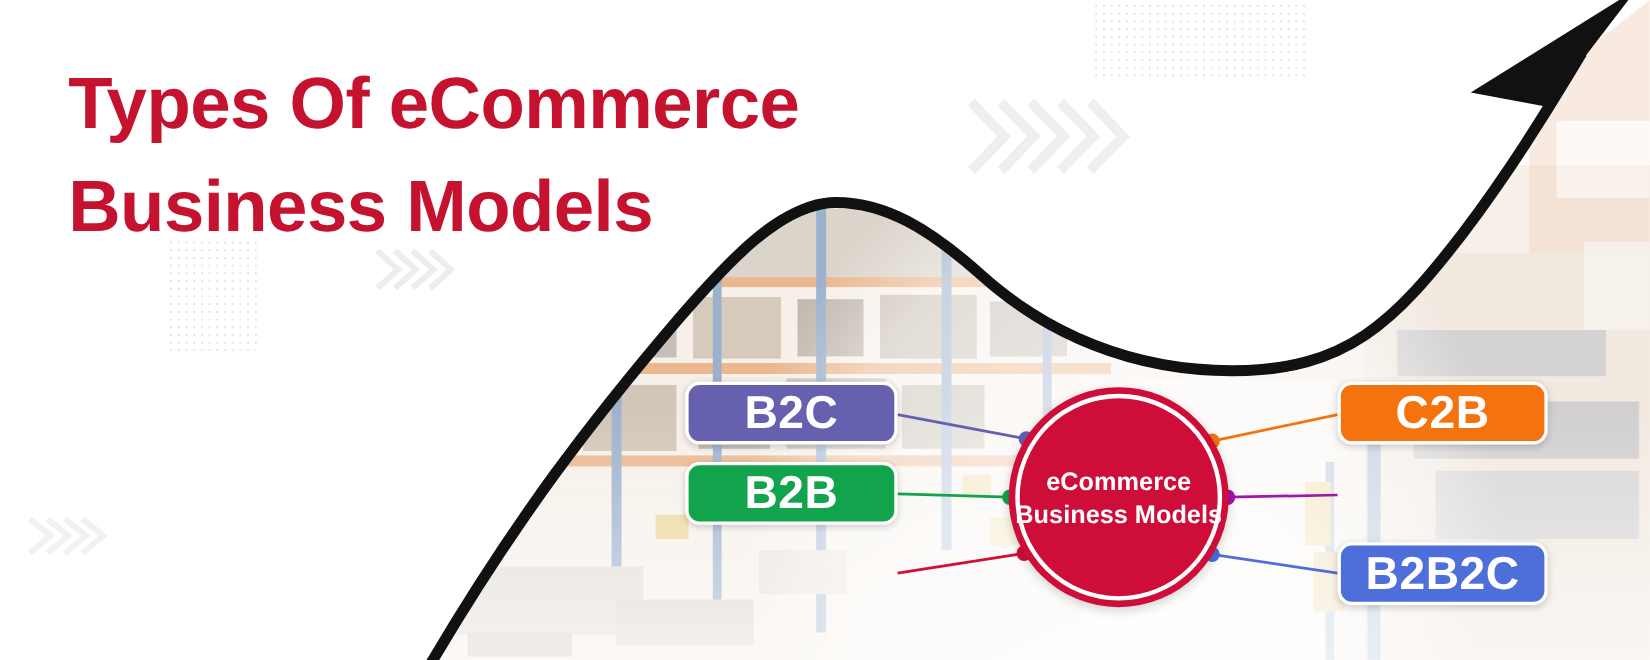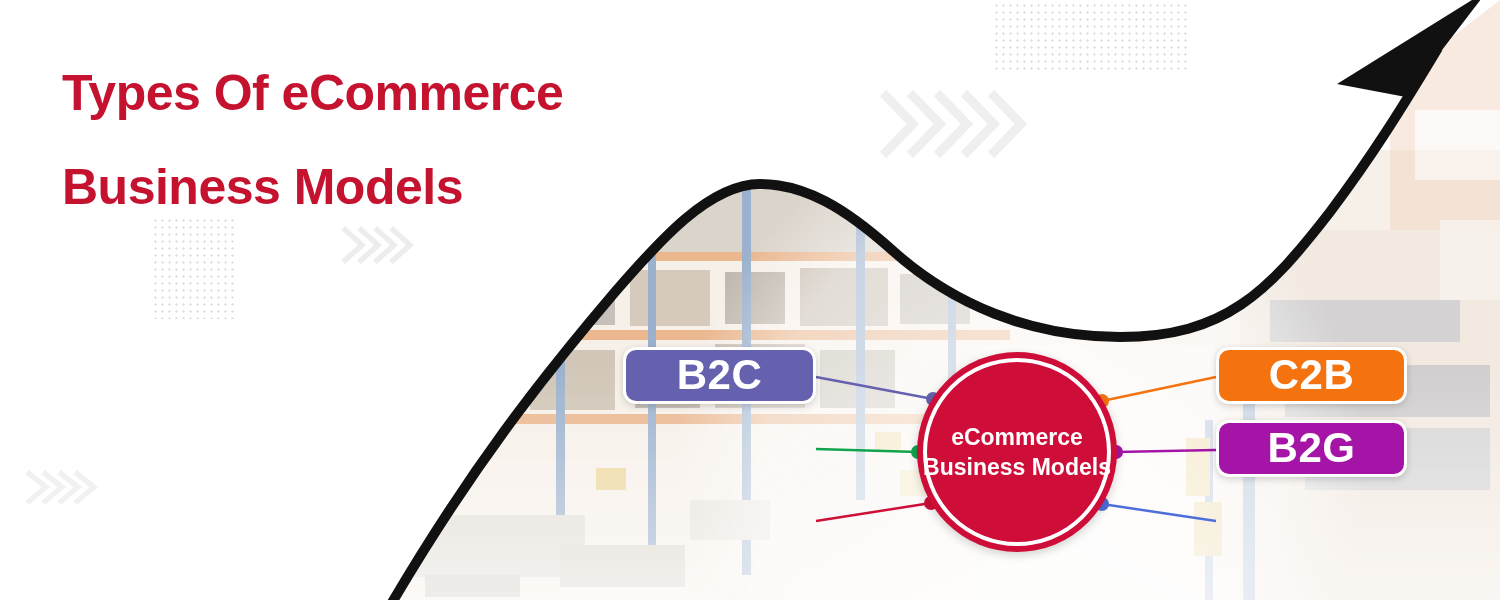--- a/index.html
+++ b/index.html
@@ -6,21 +6,21 @@
   html,body { background:#fff; }
   .canvas {
     position:relative; width:1500px; height:600px; overflow:hidden;
     background:#ffffff; font-family:"Liberation Sans","DejaVu Sans",sans-serif;
   }
   svg.scene { position:absolute; left:0; top:0; width:1500px; height:600px; }
 
   
   .title {
     position:absolute; left:62px; top:46px; z-index:3;
-    font-size:50px; line-height:94px; font-weight:800; letter-spacing:-0.5px;
+    font-size:66px; line-height:94px; font-weight:800; letter-spacing:-0.5px;
   }
   .title span { display:block; }
 
   
   .dot-grid {
     position:absolute; z-index:1;
     background-image:radial-gradient(#e2e2e2 1.2px, rgba(255,255,255,0) 1.3px);
     background-size:7px 7px;
   }
   .dot-grid.tr { left:993px; top:2px;  width:196px; height:68px; }
@@ -182,26 +182,29 @@
   <div class="dot-grid ml"></div>
 
   <h1 class="title" style="color: rgb(197, 18, 47);">
     <span>Types Of eCommerce</span>
     <span>Business Models</span>
   </h1>
 
   <div class="model-box mb-left mb-r1" style="background: rgb(101, 97, 175);">
     <span>B2C</span>
   </div>
+  <div class="model-box mb-left mb-r2" style="background: rgb(18, 164, 76);">
+    <span>B2B</span>
+  </div>
 
   <div class="model-box mb-right mb-r1" style="background: rgb(245, 115, 15);">
     <span>C2B</span>
   </div>
-  <div class="model-box mb-right mb-r2" style="background: rgb(164, 20, 166);">
-    <span>B2G</span>
+  <div class="model-box mb-right mb-r3" style="background: rgb(78, 110, 217);">
+    <span>B2B2C</span>
   </div>
 
   <div class="center-circle" style="background: rgb(206, 14, 56);">
     <div class="circle-ring"></div>
     <div class="circle-label">
       <span>eCommerce</span>
       <span>Business Models</span>
     </div>
   </div>
 

